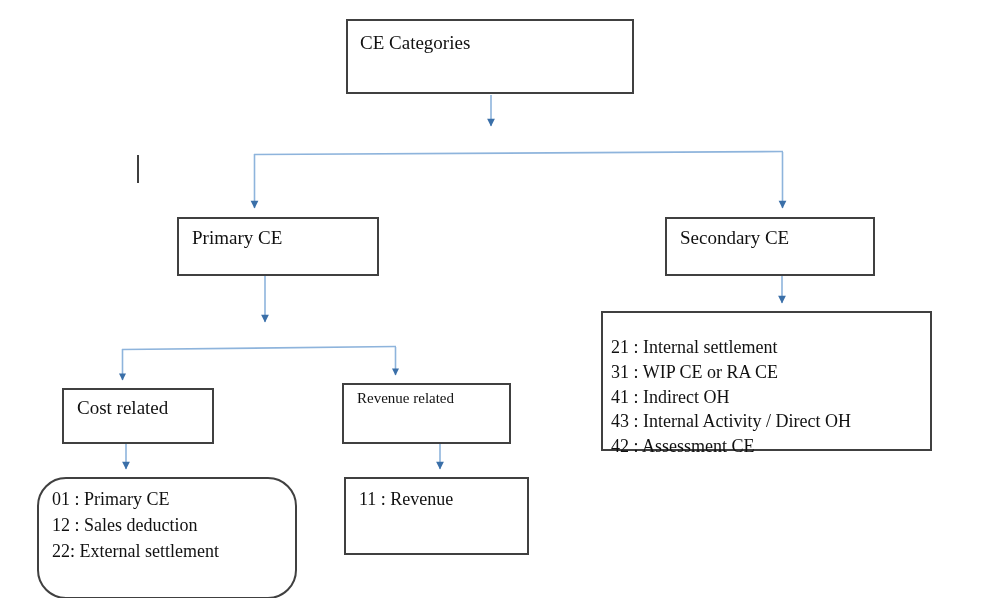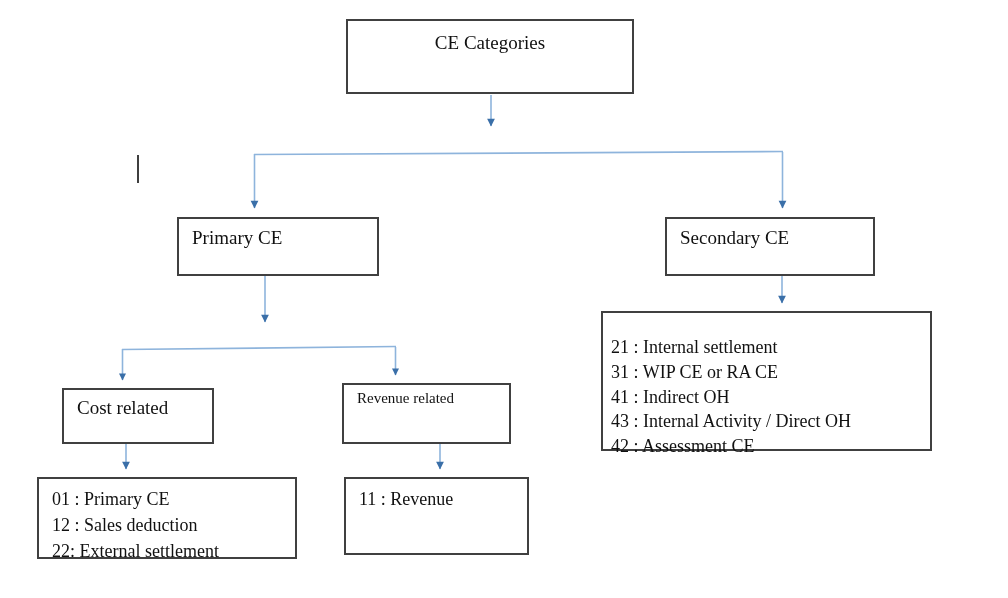--- a/index.html
+++ b/index.html
@@ -36,21 +36,21 @@
   .node .txt {
     position: absolute;
     left: 0;
     top: 0;
     white-space: pre;
     line-height: 1.30;
   }
   .node.center .txt {
     left: 0;
     right: 0;
-    text-align: center;
+    padding-left: 12px;
   }
   .node.left .txt {
     text-align: left;
   }
   .caret {
     position: absolute;
     background: #3f3f3f;
     width: 2px;
   }
 </style>
@@ -127,21 +127,21 @@
   </div>
 
   <div class="node left" style="left:62px; top:388px; width:152px; height:56px;">
     <span class="txt" style="top:6px; left:13px; font-size:19px;">Cost related</span>
   </div>
 
   <div class="node left" style="left:342px; top:383px; width:169px; height:61px;">
     <span class="txt" style="top:4px; left:13px; font-size:15px;">Revenue related</span>
   </div>
 
-  <div class="node" style="left:37px; top:477px; width:260px; height:82px;">
+  <div class="node" style="left:37px; top:477px; width:260px; height:122px;border-radius:29px;">
     <div style="position:absolute; left:13px; top:7px; font-size:18px; line-height:1.45;">
       <div>01 : Primary CE</div>
       <div>12 : Sales deduction</div>
       <div>22: External settlement</div>
     </div>
   </div>
 
   <div class="node" style="left:344px; top:477px; width:185px; height:78px;">
     <div style="position:absolute; left:13px; top:7px; font-size:18px; line-height:1.45;">
       <div>11 : Revenue</div>

